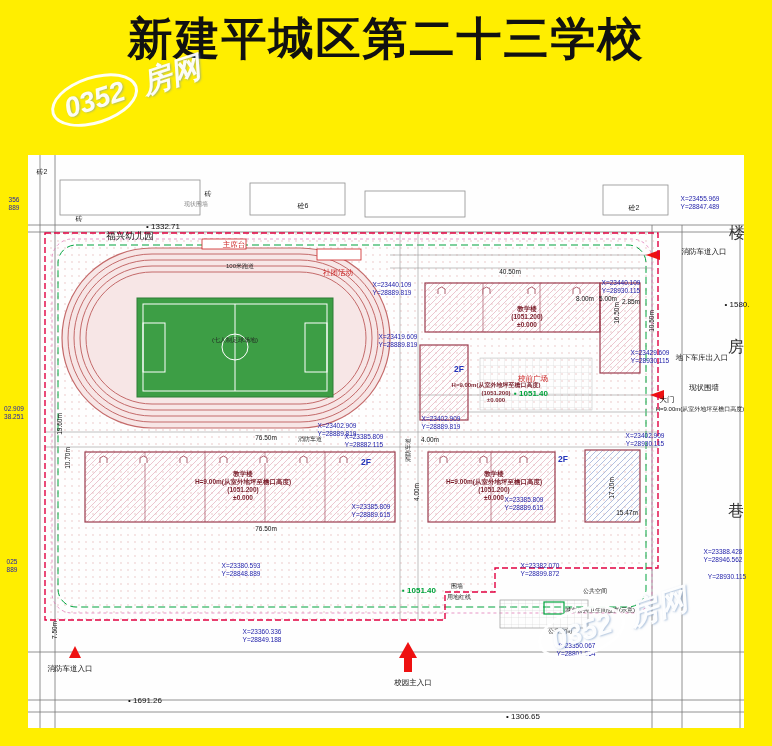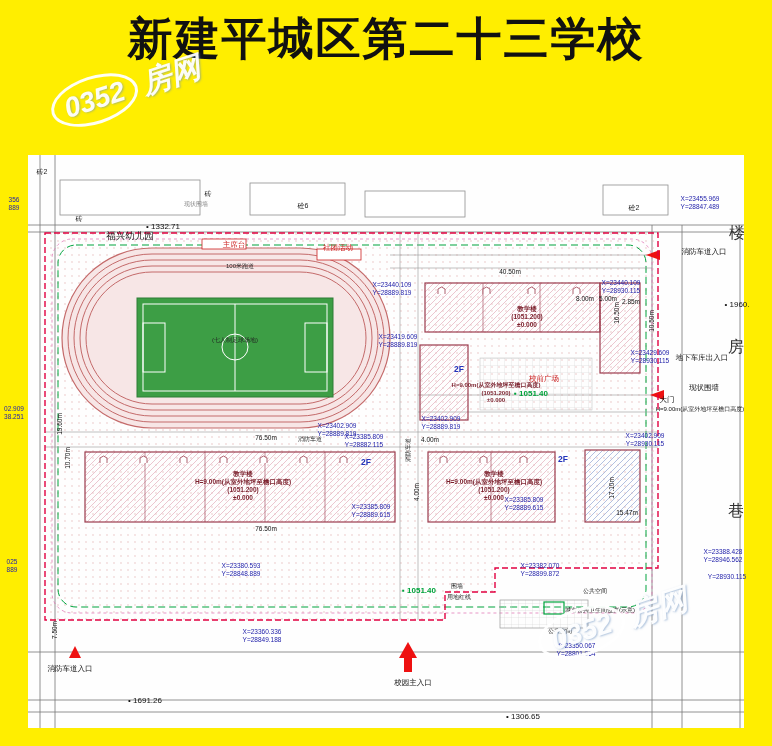--- a/index.html
+++ b/index.html
@@ -203,21 +203,21 @@
         <div class="lbl dim" style="left: 303px; top: 206px; transform: translate(-50%, -50%);">砼6</div>
         <div class="lbl dim" style="left: 634px; top: 208px; transform: translate(-50%, -50%);">砼2</div>
         <div class="lbl dim big" style="left: 737px; top: 233px; transform: translate(-50%, -50%);">楼</div>
         <div class="lbl dim big" style="left: 736px; top: 347px; transform: translate(-50%, -50%);">房</div>
         <div class="lbl dim big" style="left: 736px; top: 511px; transform: translate(-50%, -50%);">巷</div>
       </div>
     <div>
         <div class="lbl spot" style="left: 163px; top: 227px; transform: translate(-50%, -50%);">• 1332.71</div>
         <div class="lbl spot" style="left: 145px; top: 701px; transform: translate(-50%, -50%);">• 1691.26</div>
         <div class="lbl spot" style="left: 523px; top: 717px; transform: translate(-50%, -50%);">• 1306.65</div>
-        <div class="lbl spot" style="left: 737px; top: 305px; transform: translate(-50%, -50%);">• 1960.</div>
+        <div class="lbl spot" style="left: 737px; top: 305px; transform: translate(-50%, -50%);">• 1580.</div>
       </div>
     <div>
         <div class="lbl blue" style="left: 700px; top: 203px; transform: translate(-50%, -50%);">X=23455.969
 Y=28847.489</div>
         <div class="lbl blue" style="left: 392px; top: 289px; transform: translate(-50%, -50%);">X=23440.109
 Y=28889.819</div>
         <div class="lbl blue" style="left: 621px; top: 287px; transform: translate(-50%, -50%);">X=23440.109
 Y=28930.115</div>
         <div class="lbl blue" style="left: 398px; top: 341px; transform: translate(-50%, -50%);">X=23419.609
 Y=28889.819</div>
@@ -265,26 +265,26 @@
         <div class="lbl dimlbl" style="left: 585px; top: 299px; transform: translate(-50%, -50%);">8.00m</div>
         <div class="lbl dimlbl" style="left: 608px; top: 299px; transform: translate(-50%, -50%);">5.00m</div>
         <div class="lbl dimlbl" style="left: 631px; top: 302px; transform: translate(-50%, -50%);">2.85m</div>
         <div class="lbl dimlbl" style="left: 617px; top: 313px; transform: translate(-50%, -50%) rotate(-90deg);">16.50m</div>
         <div class="lbl dimlbl" style="left: 652px; top: 321px; transform: translate(-50%, -50%) rotate(-90deg);">10.50m</div>
         <div class="lbl dimlbl" style="left: 612px; top: 488px; transform: translate(-50%, -50%) rotate(-90deg);">17.10m</div>
         <div class="lbl dimlbl" style="left: 627px; top: 513px; transform: translate(-50%, -50%);">15.47m</div>
       </div>
     <div>
         <div class="lbl  red s7" style="left: 222px; top: 245px; transform: translate(-50%, -50%); margin-left: 12px;">主席台</div>
-        <div class="lbl  red s7" style="left: 338px; top: 248px; transform: translate(-50%, -50%);">社团活动</div>
+        <div class="lbl  red s7" style="left: 338px; top: 273px; transform: translate(-50%, -50%);">社团活动</div>
         <div class="lbl  s6" style="left: 240px; top: 267px; transform: translate(-50%, -50%);">100米跑道</div>
         <div class="lbl  s6" style="left: 235px; top: 341px; transform: translate(-50%, -50%);">(七人制足球场地)</div>
         <div class="lbl  s6" style="left: 310px; top: 440px; transform: translate(-50%, -50%);">消防车道</div>
         <div class="lbl  s6" style="left: 409px; top: 450px; transform: translate(-50%, -50%) rotate(-90deg);">消防车道</div>
-        <div class="lbl  red s7" style="left: 544px; top: 379px; transform: translate(-50%, -50%);">校前广场</div>
+        <div class="lbl  red s7" style="left: 533px; top: 379px; transform: translate(-50%, -50%);">校前广场</div>
         <div class="lbl  s6" style="left: 457px; top: 587px; transform: translate(-50%, -50%);">围墙</div>
         <div class="lbl  s6" style="left: 459px; top: 598px; transform: translate(-50%, -50%);">用地红线</div>
         <div class="lbl  s6" style="left: 595px; top: 592px; transform: translate(-50%, -50%);">公共空间</div>
         <div class="lbl  s6" style="left: 600px; top: 611px; transform: translate(-50%, -50%);">城市公共卫生间位置(示意)</div>
         <div class="lbl  s6" style="left: 560px; top: 632px; transform: translate(-50%, -50%);">公共空间</div>
       </div>
     <div>
         <div class="lbl bldlbl" style="left: 527px; top: 317px; transform: translate(-50%, -50%);">教学楼
 (1051.200)
 ±0.000</div>

